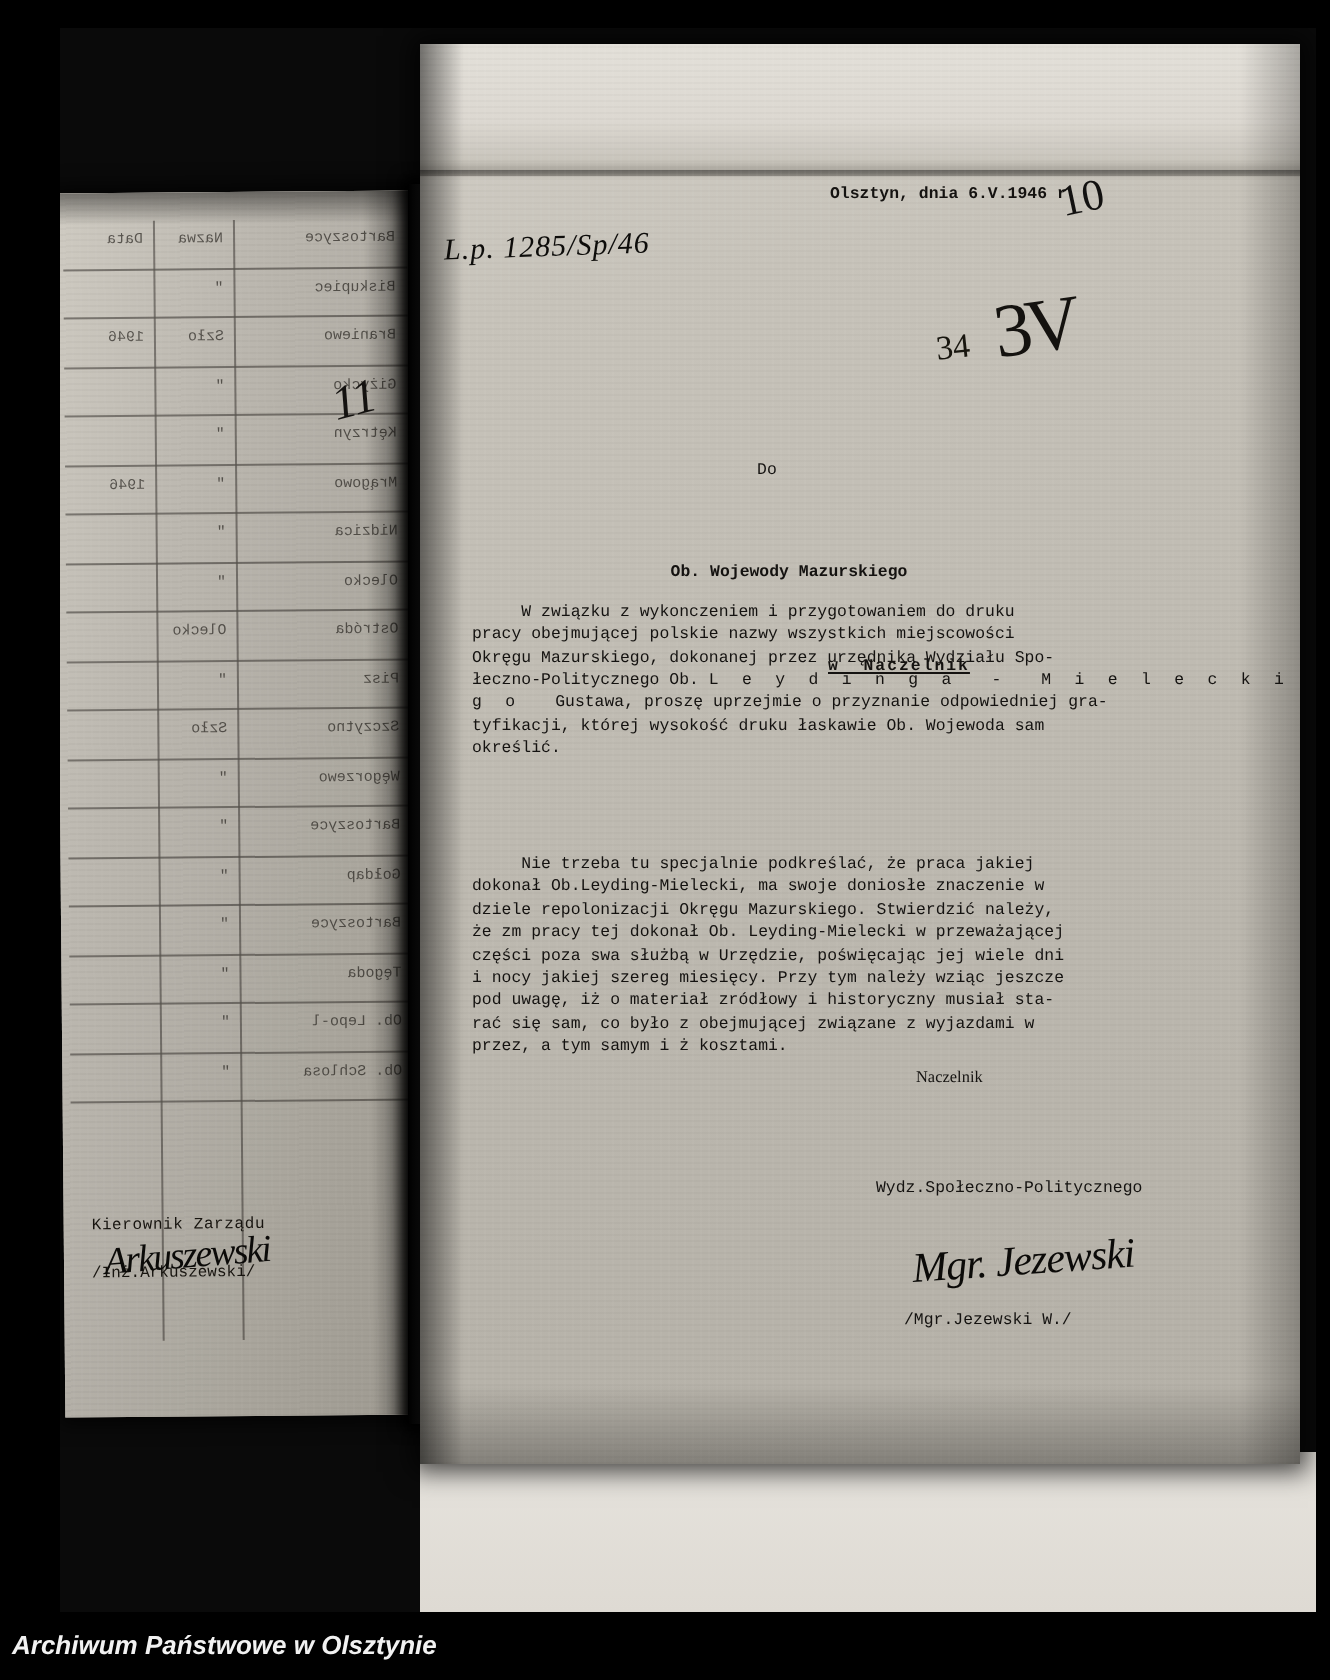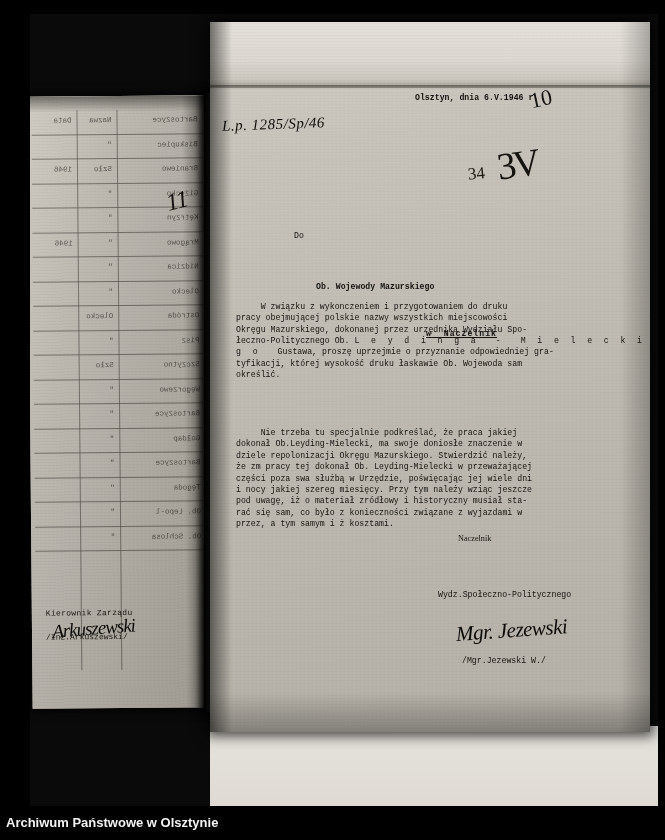--- a/index.html
+++ b/index.html
@@ -89,40 +89,40 @@
     letter-spacing:.5px;}
 
   .dateline{position:absolute;left:205px;top:70px;z-index:3;font-weight:bold;text-align:center;}
   .hw-10{position:absolute;left:320px;top:64px;font-family:"Liberation Serif",serif;
     font-size:22px;color:#121110;transform:rotate(-12deg);z-index:4;}
   .hw-3v{position:absolute;left:287px;top:120px;font-family:"Liberation Serif",serif;
     font-size:38px;color:#14120f;transform:rotate(-8deg);z-index:4;letter-spacing:-3px;}
   .hw-34{position:absolute;left:258px;top:142px;font-family:"Liberation Serif",serif;
     font-size:17px;color:#18160f;transform:rotate(-6deg);z-index:4;}
 
-  .addr{position:absolute;left:84px;top:185px;z-index:3;}
+  .addr{position:absolute;left:72px;top:185px;z-index:3;text-align:center;}
   .addr .do{display:block;}
   .addr .who{display:block;margin-top:17px;margin-left:22px;font-weight:bold;}
   .addr .city{display:block;margin-top:13px;margin-left:132px;font-weight:bold;
     text-decoration:underline;letter-spacing:1px;}
 
   .body{position:absolute;left:26px;top:256px;width:396px;z-index:3;}
   .body p{margin:0 0 12px 0;}
   .sp{letter-spacing:3.4px;}
 
   .sigblock{position:absolute;left:228px;top:488px;z-index:3;text-align:left;}
   .sigblock .r1{display:block;margin-left:20px;font-family:Liberation Serif, serif;}
   .sigblock .r2{display:block;margin-top:22px;}
   .sigblock .sg{font-family:"Liberation Serif",serif;font-style:italic;
     font-size:21px;color:#0b0a08;margin:2px 0 -4px 18px;display:block;
     transform:rotate(-4deg);letter-spacing:-.5px;}
-  .sigblock .r3{display:block;margin-left:24px;}
-
-  
-  .wm{position:absolute;left:0;bottom:0;width:665px;height:34px;background:#000;}
+  .sigblock .r3{display:block;margin-left:14px;}
+
+  
+  .wm{position:absolute;left:0;bottom:0;width:665px;height:34px;background:#000;font-style:italic;}
   .wm span{position:absolute;left:6px;top:9px;color:#f2f2f2;font-size:13px;
     font-weight:bold;font-family:"Liberation Sans",sans-serif;}
 
   .edge-l{position:absolute;left:0;top:0;width:30px;height:806px;background:#000;}
   .edge-r{position:absolute;right:0;top:0;width:7px;height:806px;background:#000;}
   .edge-t{position:absolute;left:0;top:0;width:665px;height:14px;background:#000;}
 </style>
 </head>
 <body>
 
@@ -272,21 +272,21 @@
 <span>tyfikacji, której wysokość druku łaskawie Ob. Wojewoda sam</span>
 <span>określić.</span></p>
 
       <p><span>     Nie trzeba tu specjalnie podkreślać, że praca jakiej</span>
 <span>dokonał Ob.Leyding-Mielecki, ma swoje doniosłe znaczenie w</span>
 <span>dziele repolonizacji Okręgu Mazurskiego. Stwierdzić należy,</span>
 <span>że zm pracy tej dokonał Ob. Leyding-Mielecki w przeważającej</span>
 <span>części poza swa służbą w Urzędzie, poświęcając jej wiele dni</span>
 <span>i nocy jakiej szereg miesięcy. Przy tym należy wziąc jeszcze</span>
 <span>pod uwagę, iż o materiał zródłowy i historyczny musiał sta-</span>
-<span>rać się sam, co było z konieczności związane z wyjazdami w</span>
+<span>rać się sam, co było z obejmującej związane z wyjazdami w</span>
 <span>przez, a tym samym i ż kosztami.</span></p>
     </div>
 
     <div class="sigblock typed">
       <span class="r1">Naczelnik</span>
       <span class="r2">Wydz.Społeczno-Politycznego</span>
       <span class="sg">Mgr. Jezewski</span>
       <span class="r3">/Mgr.Jezewski W./</span>
     </div>
 

